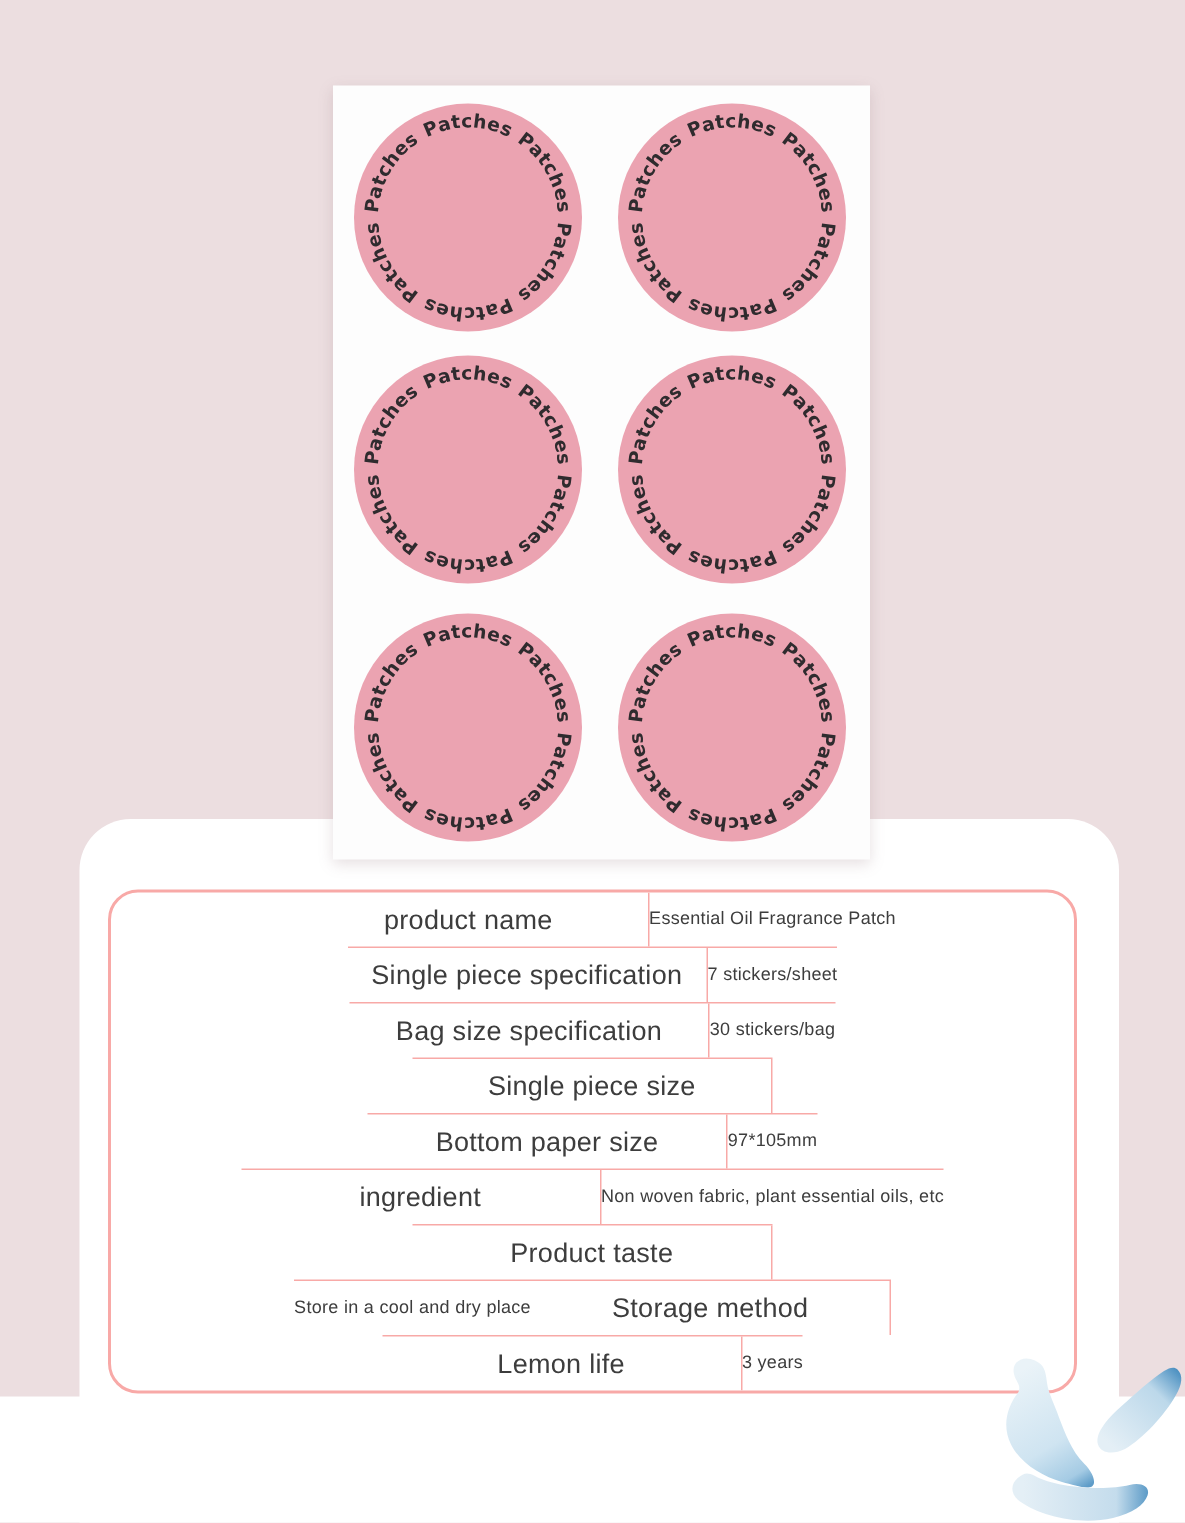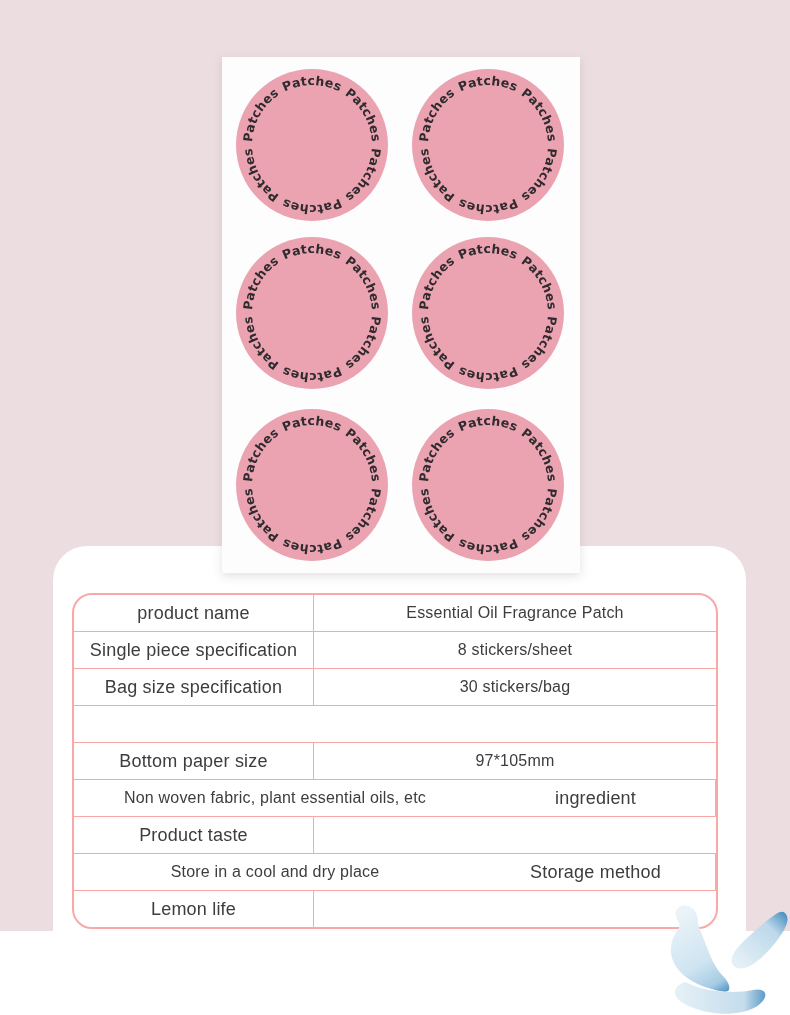--- a/index.html
+++ b/index.html
@@ -48,31 +48,32 @@
   .s6 { left: 190px; top: 352px; }
   
   .spec-table {
     position: absolute; left: 19px; top: 47px;
     width: 646px; height: 336px;
     border: 2px solid #f8a9a7;
     border-radius: 20px;
     overflow: hidden;
     display: flex; flex-direction: column;
     background: #ffffff;
+    align-items: center;
   }
   .spec-row { flex: 1; display: flex; min-height: 0; }
   .spec-row + .spec-row { border-top: 1.6px solid #f8a9a7; }
   .spec-cell {
     display: flex; align-items: center; justify-content: center;
     font-size: 18px; color: #3d3d3d;
     text-align: center; line-height: 1.15;
     letter-spacing: 0.2px;
   }
   .spec-label { width: 240px; border-right: 1.6px solid #f8a9a7; }
-  .spec-value { flex: 1; font-size: 16px; }
+  .spec-value { flex: 1; font-size: 12px; }
   
   .petals {
     position: absolute; left: 652px; top: 903px;
     width: 140px; height: 115px;
     z-index: 3;
     overflow: visible;
   }
 </style>
 </head>
 <body>
@@ -80,45 +81,47 @@
 <div class="bg-top"></div>
 
 <div class="card">
   <div class="spec-table">
     <div class="spec-row">
       <div class="spec-cell spec-label">product name</div>
       <div class="spec-cell spec-value">Essential Oil Fragrance Patch</div>
     </div>
     <div class="spec-row">
       <div class="spec-cell spec-label">Single piece specification</div>
-      <div class="spec-cell spec-value">8 stickers/sheet</div>
+      <div class="spec-cell spec-value">7 stickers/sheet</div>
     </div>
     <div class="spec-row">
       <div class="spec-cell spec-label">Bag size specification</div>
       <div class="spec-cell spec-value">30 stickers/bag</div>
     </div>
     <div class="spec-row">
+      <div class="spec-cell spec-label">Single piece size</div>
     </div>
     <div class="spec-row">
       <div class="spec-cell spec-label">Bottom paper size</div>
       <div class="spec-cell spec-value">97*105mm</div>
     </div>
     <div class="spec-row">
+      <div class="spec-cell spec-label">ingredient</div>
       <div class="spec-cell spec-value">Non woven fabric, plant essential oils, etc</div>
-      <div class="spec-cell spec-label">ingredient</div>
     </div>
     <div class="spec-row">
       <div class="spec-cell spec-label">Product taste</div>
     </div>
     <div class="spec-row">
       <div class="spec-cell spec-value">Store in a cool and dry place</div>
       <div class="spec-cell spec-label">Storage method</div>
     </div>
     <div class="spec-row">
       <div class="spec-cell spec-label">Lemon life</div>
+      <div class="spec-cell spec-value">3 years</div>
     </div>
   </div>
 </div>
 
 <div class="sheet">
   <svg class="sticker s1" viewBox="-76 -76 152 152">
       <circle r="76" fill="#eba3b1"></circle>
       <path id="cp0" d="M -60 0 A 60 60 0 0 1 60 0 A 60 60 0 0 1 -60 0" fill="none"></path>
       <text font-size="12.5" font-weight="bold" letter-spacing="0.2" fill="#2f2b2e" text-anchor="middle"><textPath href="#cp0" startOffset="25%">Patches</textPath></text>
       <text font-size="12.5" font-weight="bold" letter-spacing="0.2" fill="#2f2b2e" text-anchor="middle"><textPath href="#cp0" startOffset="41.667%">Patches</textPath></text>

